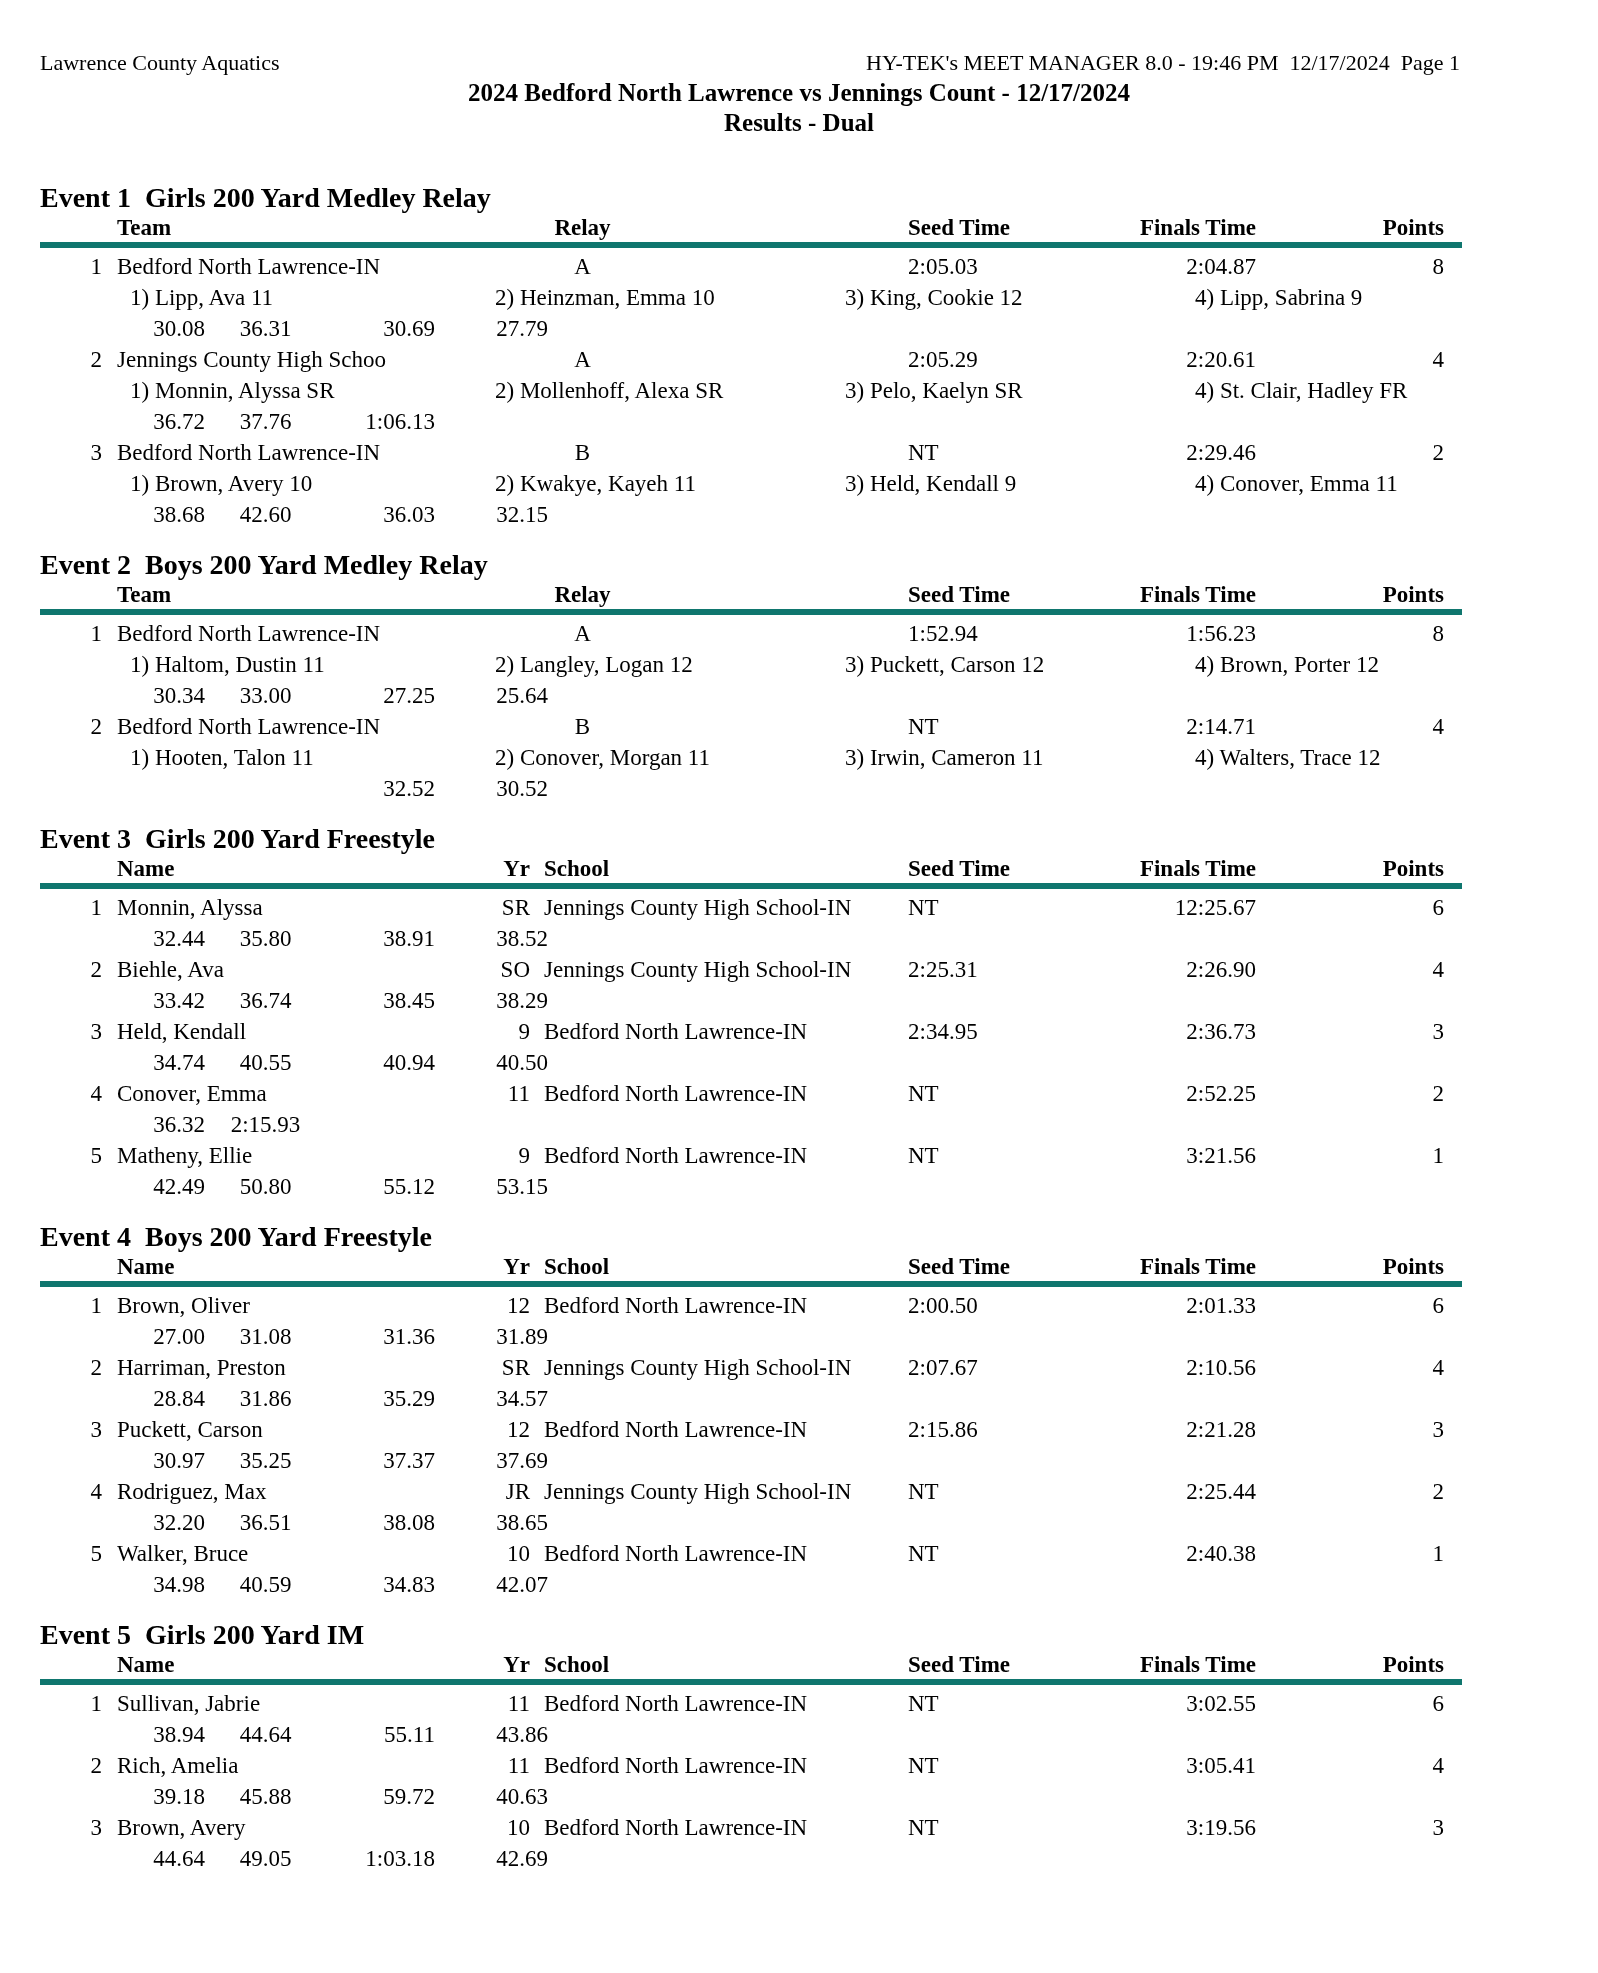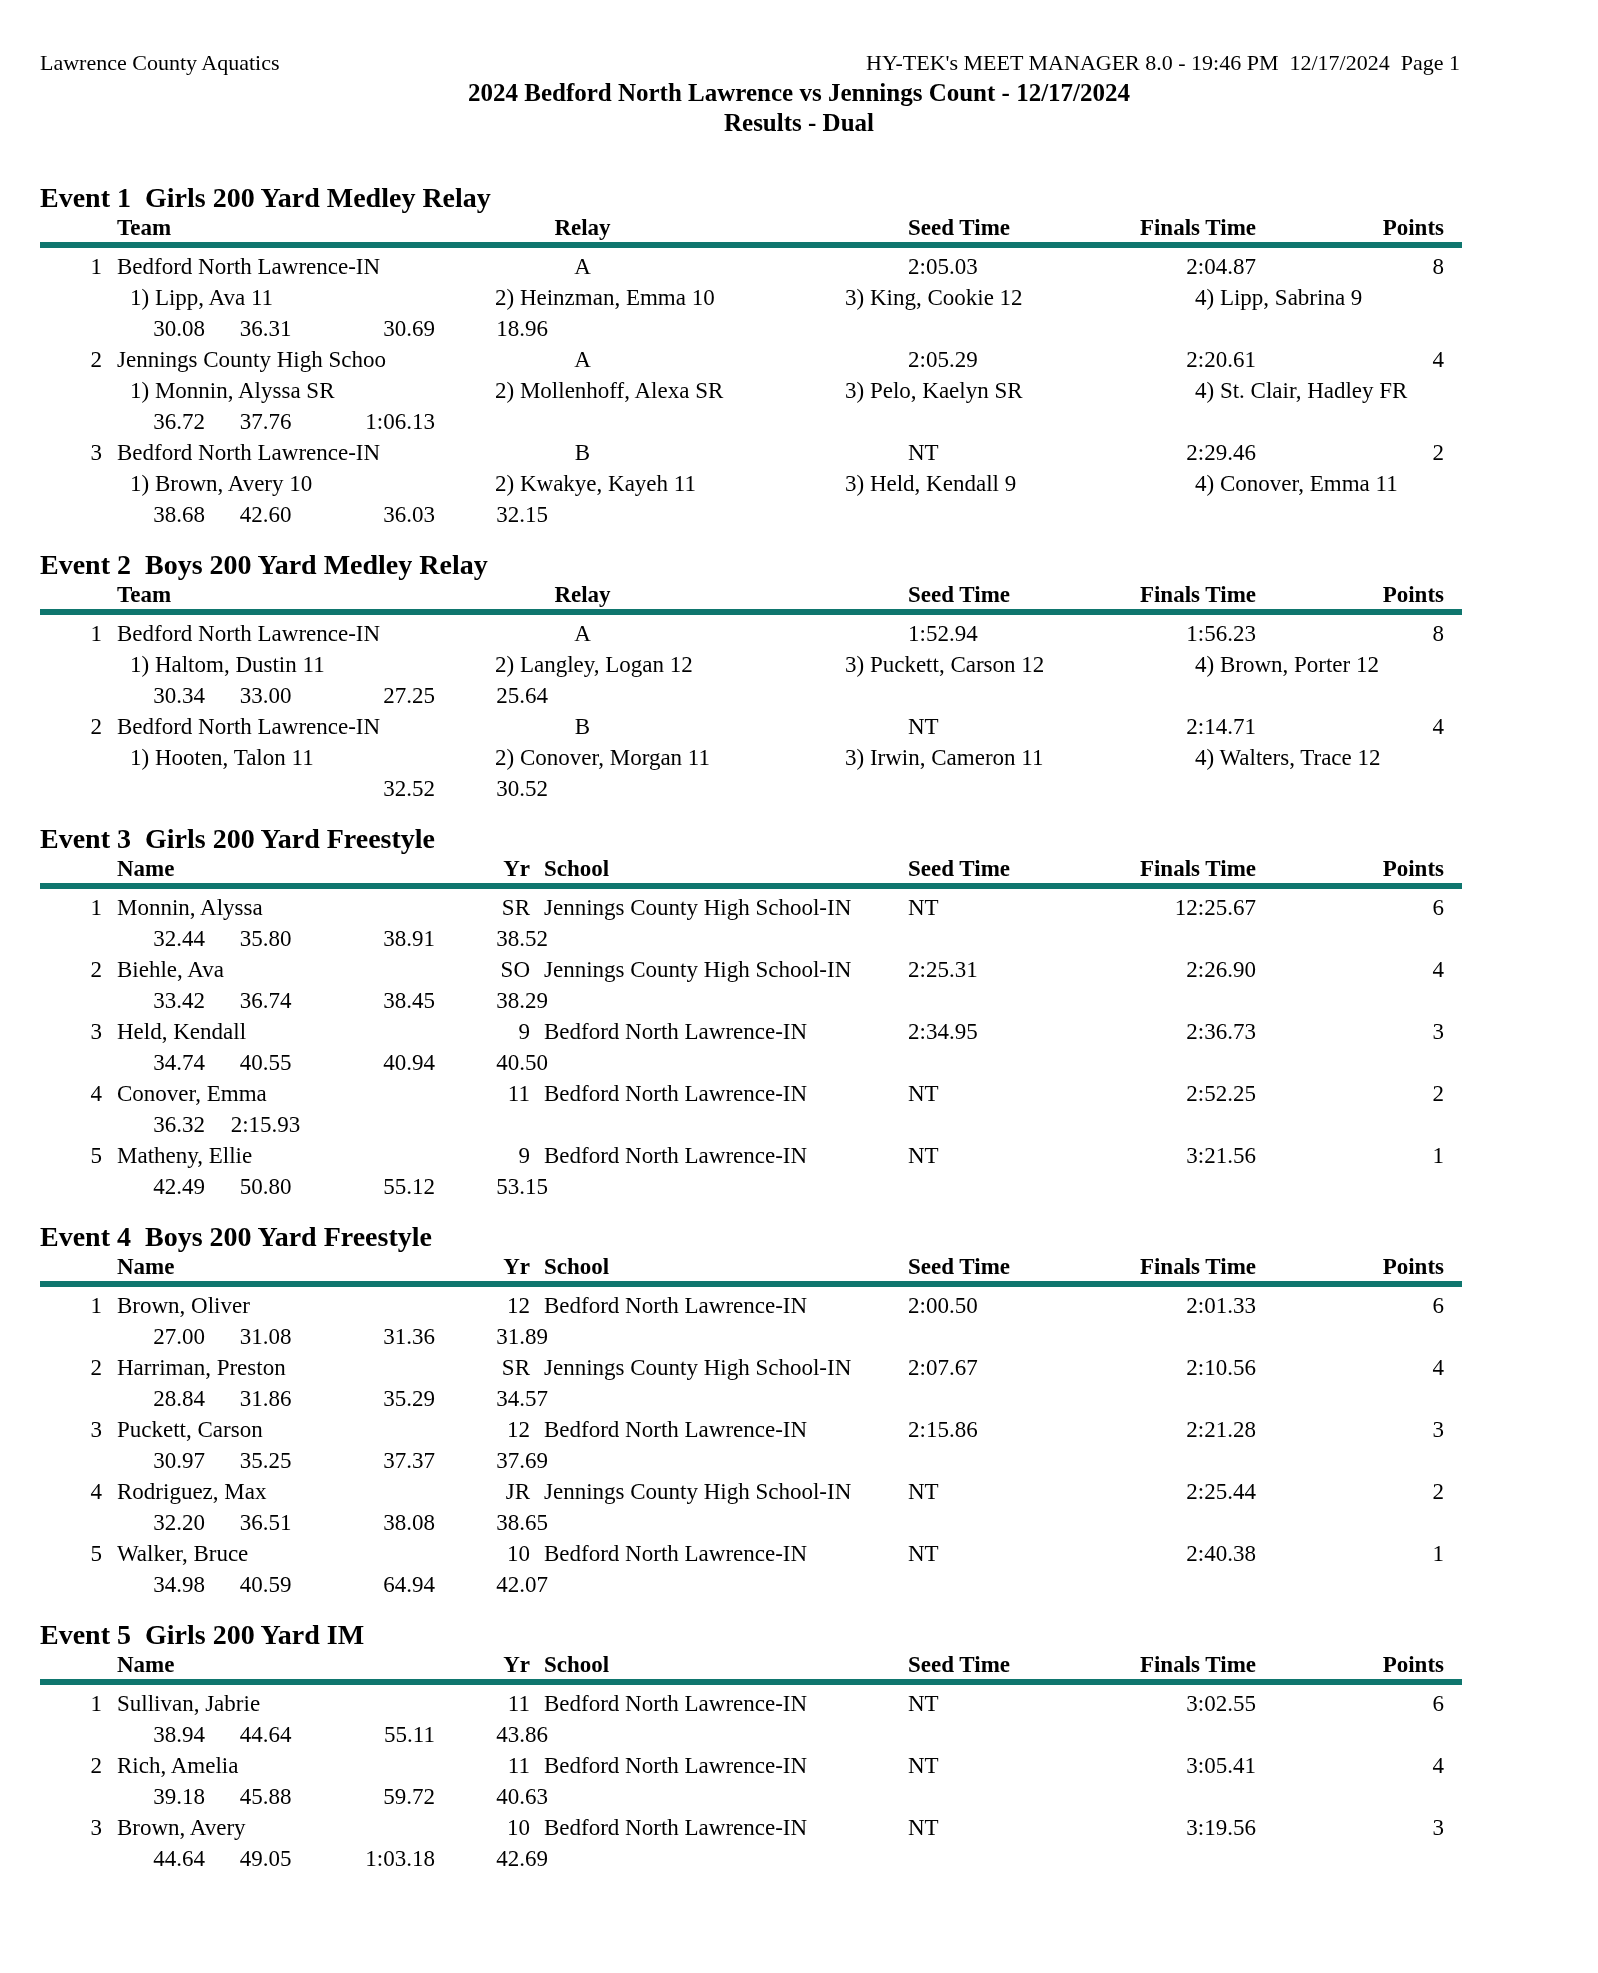--- a/index.html
+++ b/index.html
@@ -75,21 +75,21 @@
         <div class="line">
           <span class="c sw1">1) Lipp, Ava 11</span>
           <span class="c sw2">2) Heinzman, Emma 10</span>
           <span class="c sw3">3) King, Cookie 12</span>
           <span class="c sw4">4) Lipp, Sabrina 9</span>
         </div>
         <div class="line">
           <span class="c sp1">30.08</span>
           <span class="c sp2">36.31</span>
           <span class="c sp3">30.69</span>
-          <span class="c sp4">18.96</span>
+          <span class="c sp4">27.79</span>
         </div>
         <div class="line">
           <span class="c place">2</span>
           <span class="c team">Jennings County High Schoo</span>
           <span class="c relay">A</span>
           <span class="c seed">2:05.29</span>
           <span class="c finals">2:20.61</span>
           <span class="c points">4</span>
         </div>
         <div class="line">
@@ -336,21 +336,21 @@
           <span class="c name">Walker, Bruce</span>
           <span class="c yr">10</span>
           <span class="c school">Bedford North Lawrence-IN</span>
           <span class="c seed">NT</span>
           <span class="c finals">2:40.38</span>
           <span class="c points">1</span>
         </div>
         <div class="line">
           <span class="c sp1">34.98</span>
           <span class="c sp2">40.59</span>
-          <span class="c sp3">64.94</span>
+          <span class="c sp3">34.83</span>
           <span class="c sp4">42.07</span>
         </div>
       </section>
       <section class="event">
         <div class="event-title">Event 5  Girls 200 Yard IM</div>
         <div class="thead">
           <span class="c name">Name</span>
           <span class="c yr">Yr</span>
           <span class="c school">School</span>
           <span class="c seed">Seed Time</span>

